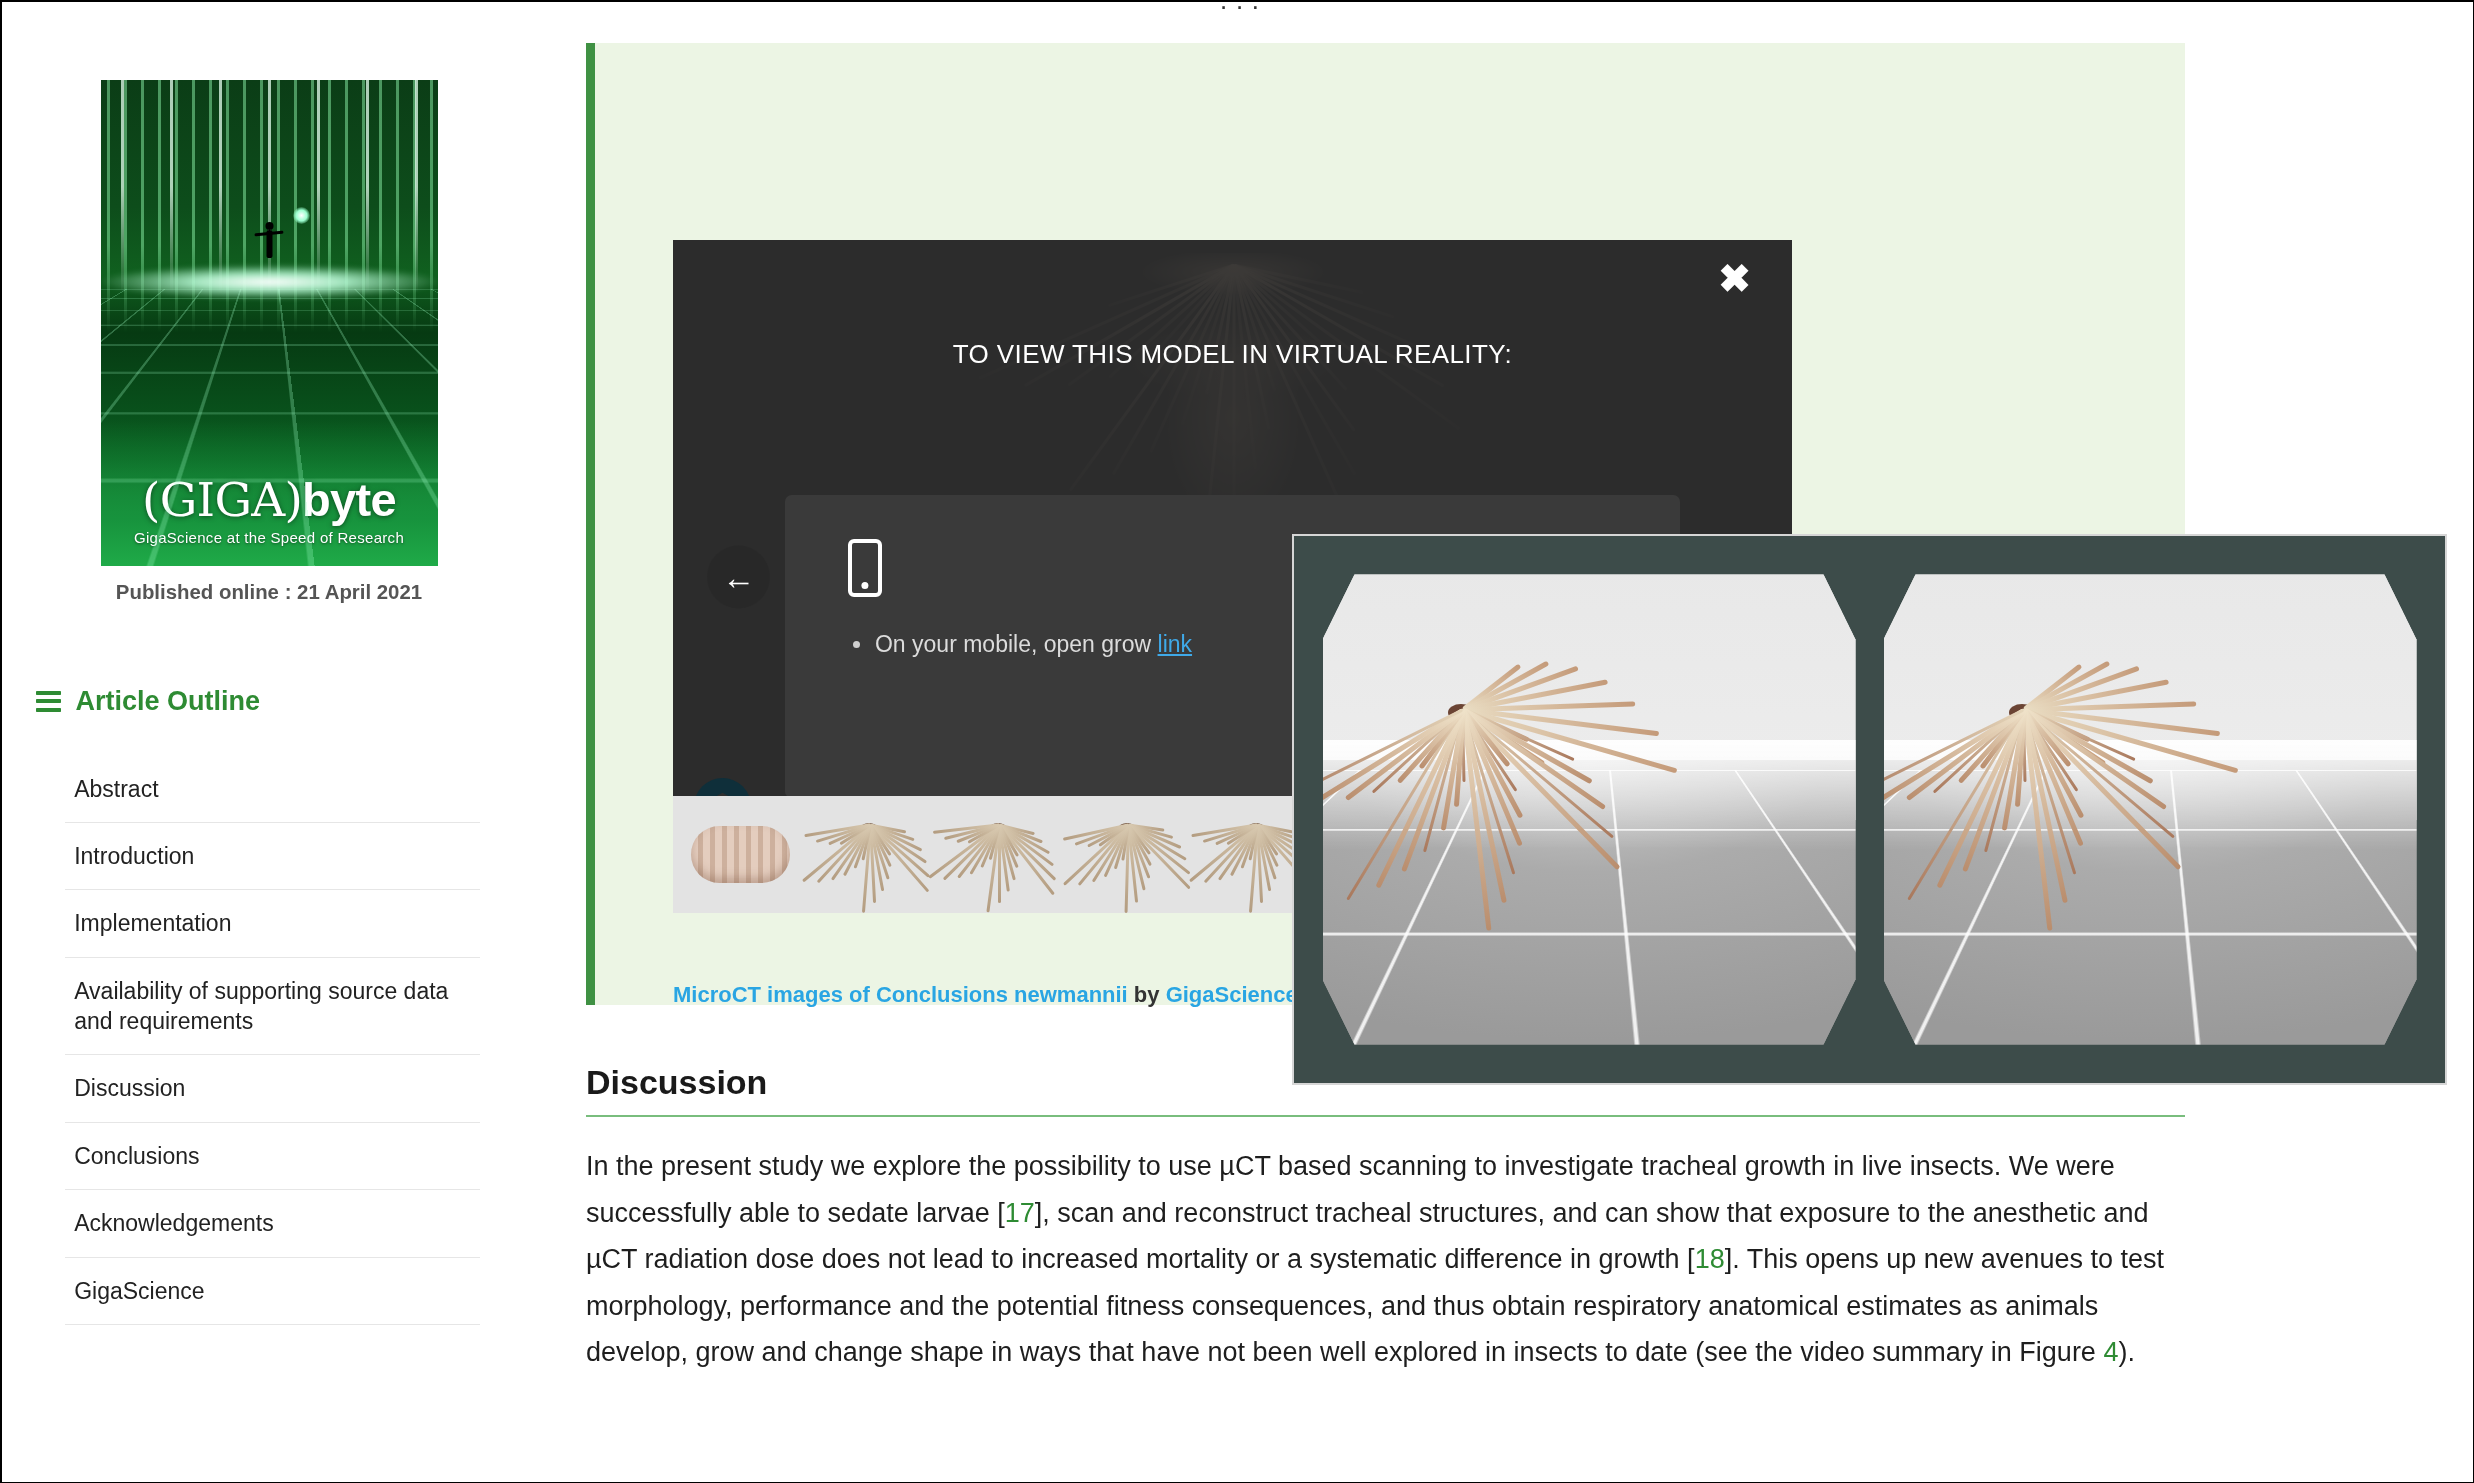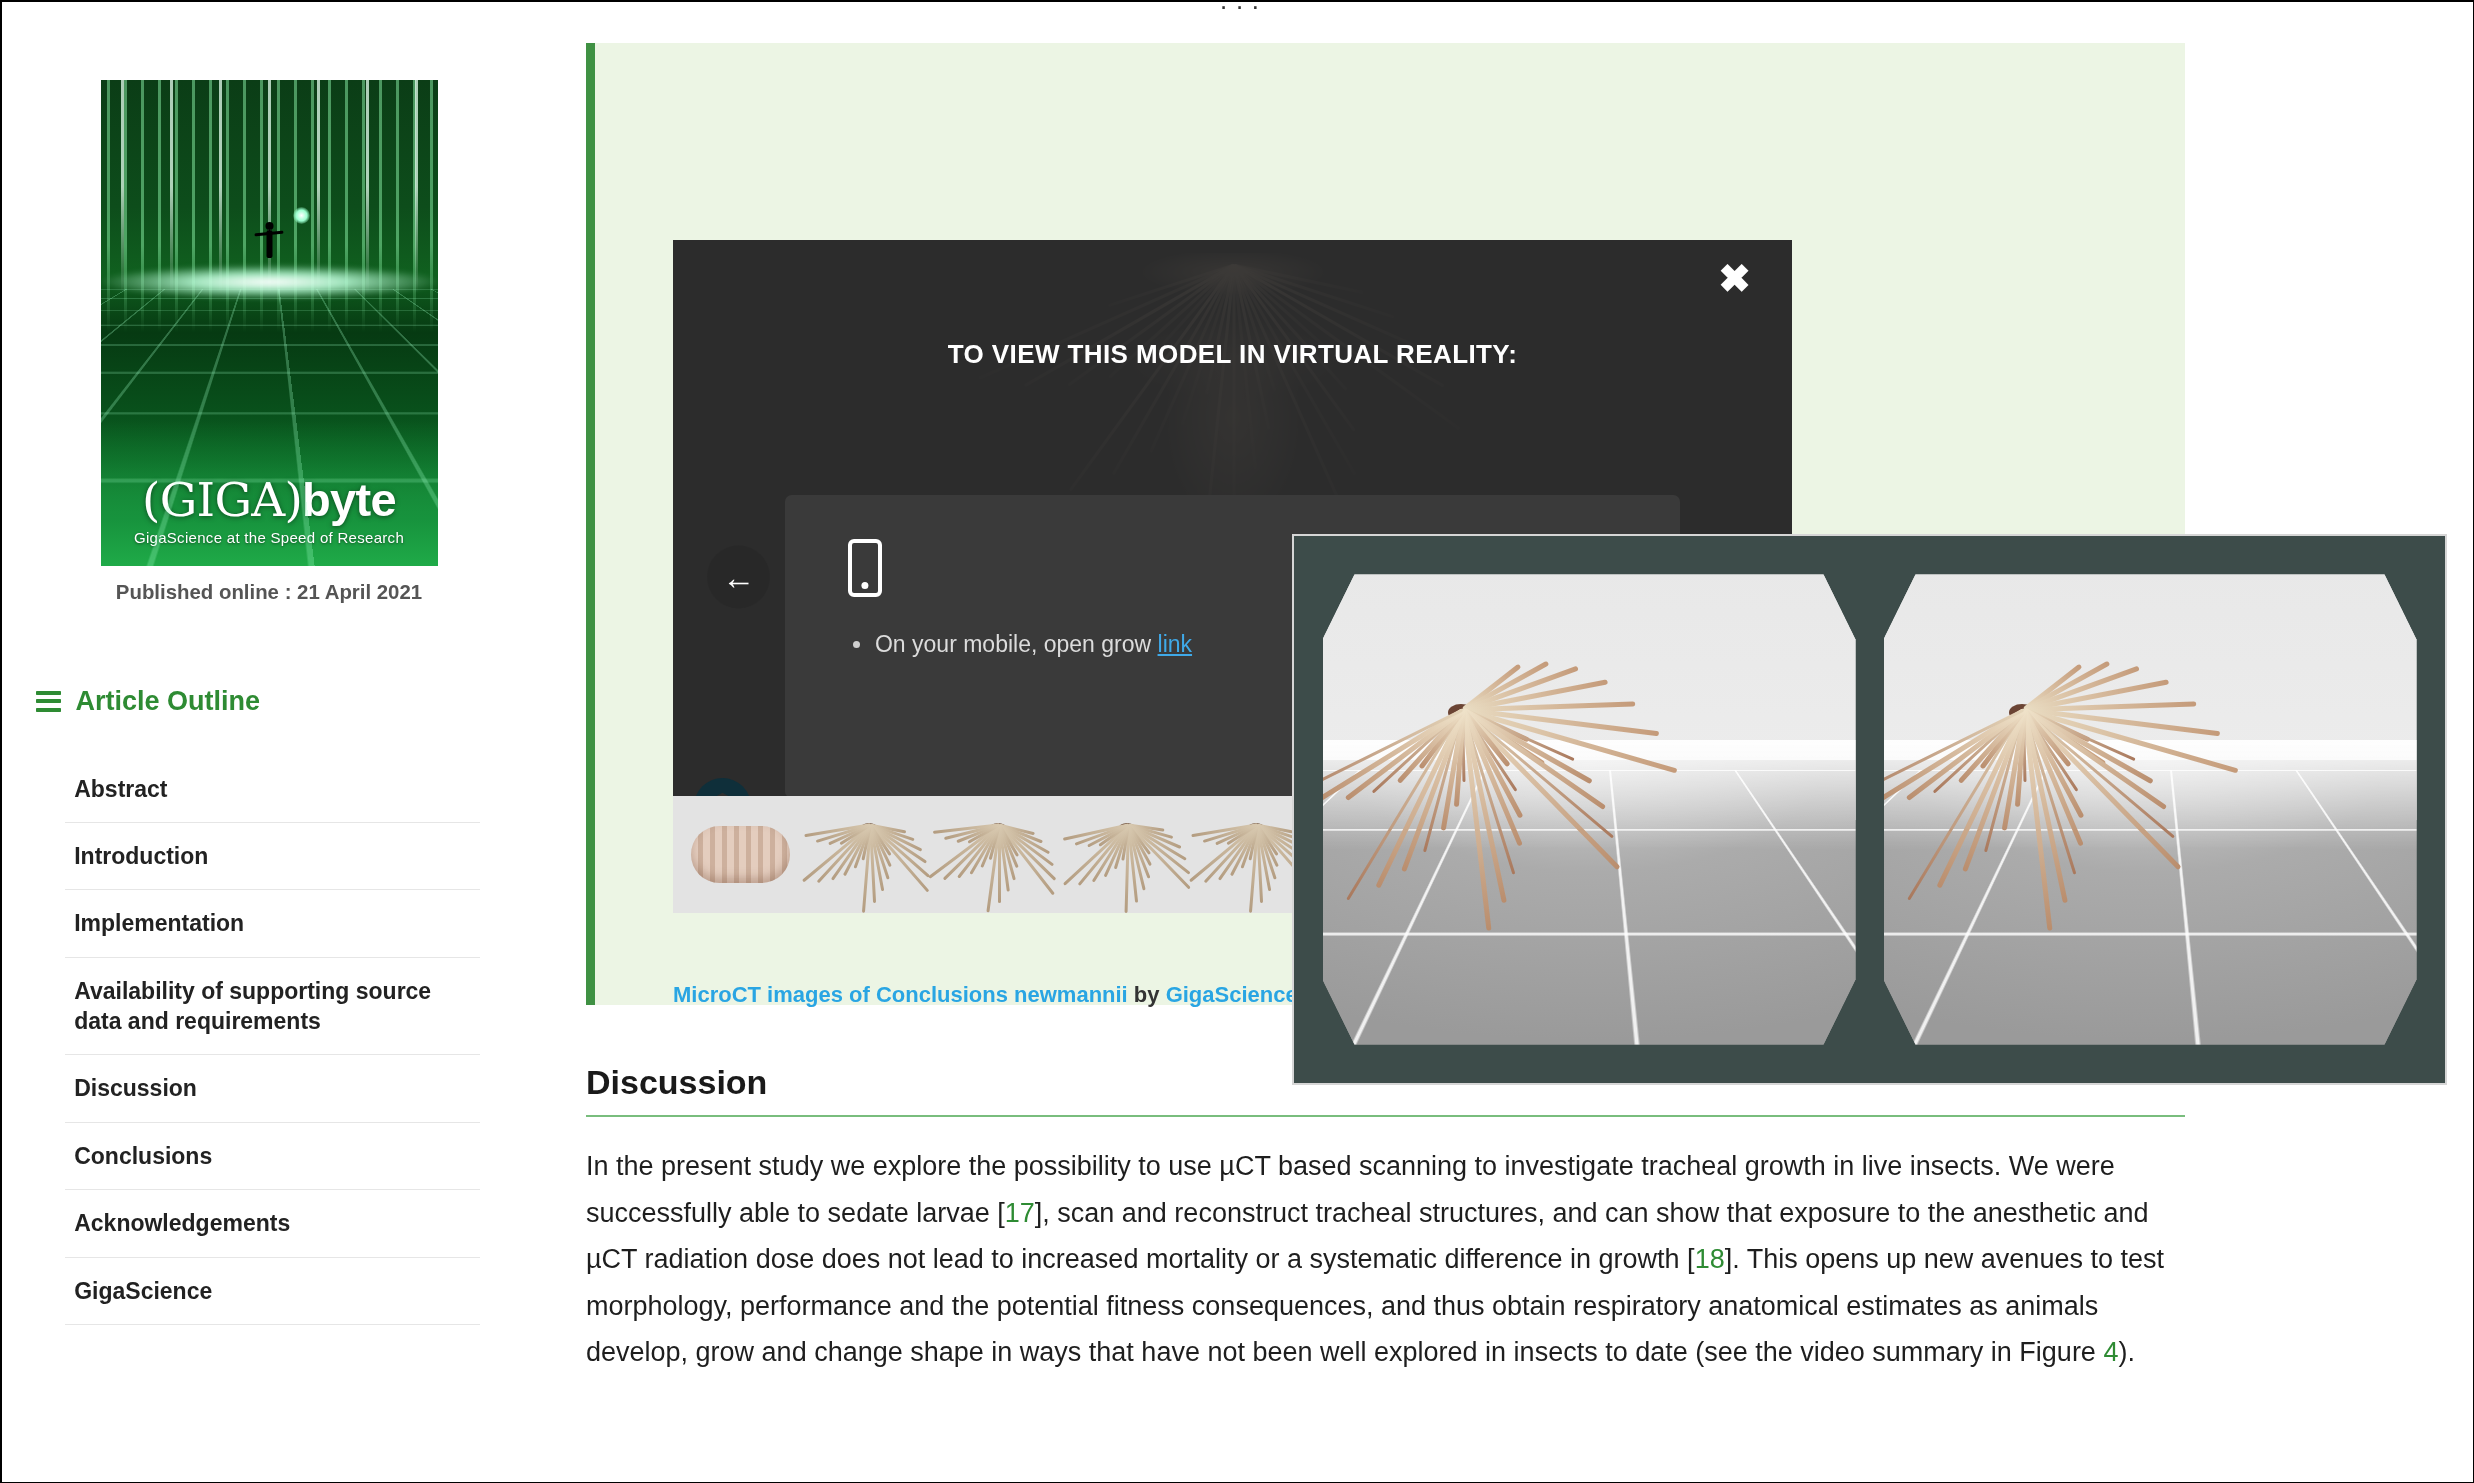--- a/index.html
+++ b/index.html
@@ -121,21 +121,21 @@
   }
 
   .outline-head {
     margin: 82px 0 0 34px;
     display: flex; align-items: center; gap: 14.5px;
     color: #2e8b33; font-size: 27px; font-weight: 700;
   }
   .burger { display: inline-flex; flex-direction: column; gap: 4.6px; }
   .burger i { display: block; width: 25px; height: 4px; background: #2e8b33; border-radius: 0.7px; }
 
-  .outline-list { margin: 39px 0 0 63px; width: 415px; font-weight: bold; }
+  .outline-list { margin: 39px 0 0 63px; width: 415px; }
   .outline-item {
     font-size: 23px; color: #222;
     padding: 18px 4px 18px 9.2px;
     border-bottom: 1.3px solid #e6e6e6;
     line-height: 1.32;
   }
   .outline-item:first-child { border-top: none; }
 
   
   .main {
@@ -177,21 +177,21 @@
   .embed .model-ghost .strand {
     position: absolute; left: 50%; top: 12px;
     width: 3.3px; height: 217px;
     background: linear-gradient(to bottom, rgba(132,120,108,.9), rgba(110,100,92,.2));
     transform-origin: top center; border-radius: 2px;
   }
   .vr-overlaydark { position: absolute; inset: 0; background: rgba(44,44,44,.82); }
   .vr-title {
     position: absolute; left: 0; right: 0; top: 99px;
     text-align: center; color: #fff;
-    font-size: 26px; font-weight: 700; letter-spacing: 0.4px;
+    font-size: 26px; font-weight: 400; letter-spacing: 0.4px;
   }
   .vr-close {
     position: absolute; right: 41px; top: 18.4px;
     color: #fff; font-size: 39px; font-weight: 700; line-height: 1;
     cursor: pointer;
   }
   .vr-card {
     position: absolute; left: 112px; top: 255px;
     width: 895px; height: 303px;
     background: #3a3a3a; border-radius: 6.6px;

